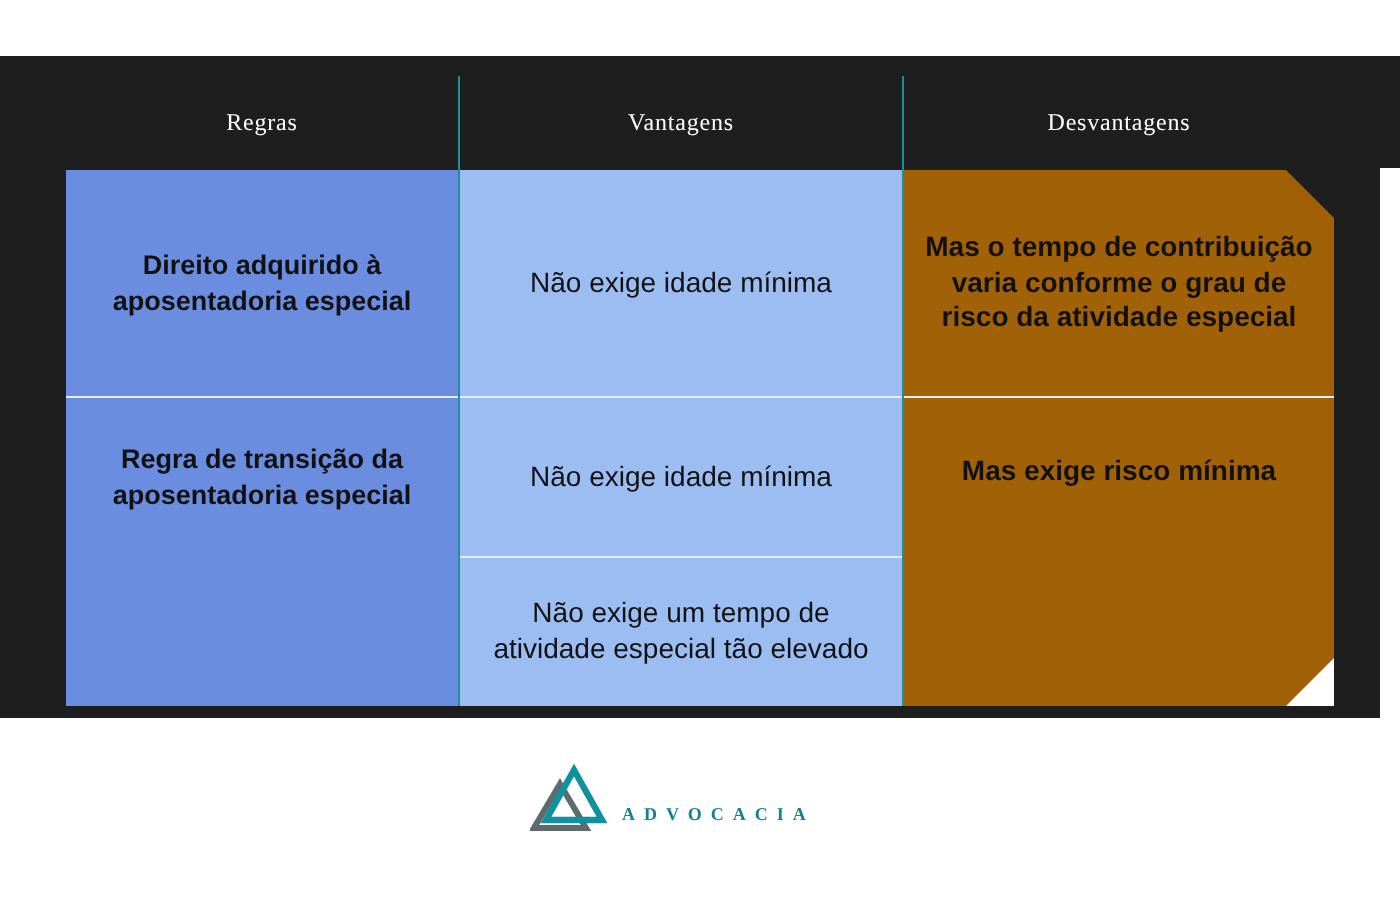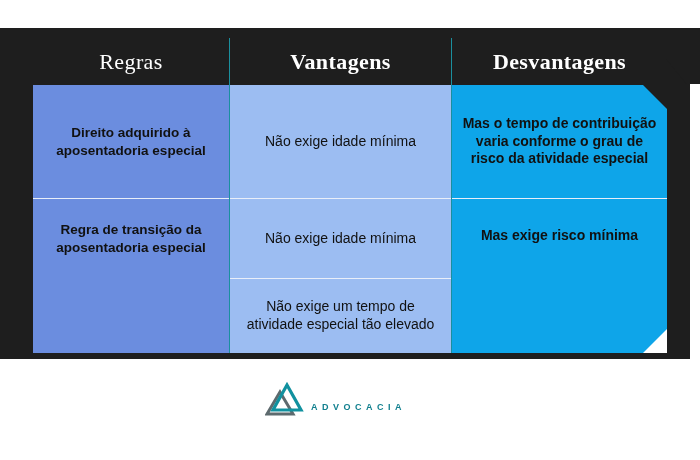--- a/index.html
+++ b/index.html
@@ -61,52 +61,51 @@
 
   
   .thead {
     display: flex;
     height: 47px;
     align-items: center;
   }
   .th {
     color: #ffffff;
     font-family: "Liberation Serif", "DejaVu Serif", serif;
-    font-size: 22px;
+    font-size: 12px;
     letter-spacing: 0.4px;
     text-align: center;
     height: 47px;
     line-height: 47px;
     box-sizing: border-box;
   }
   .col-1 { width: 196px; flex: 0 0 196px; }
   .col-2 { width: 222px; flex: 0 0 222px; }
   .col-3 { width: 216px; flex: 0 0 216px; }
 
   .th.col-2, .th.col-3 {
     border-left: 1.5px solid #1b8f9e;
-    font-weight: bold;
   }
 
   
   .tbody {
     position: relative;
     display: flex;
     height: 268px;
   }
   .tcol {
     display: flex;
     flex-direction: column;
     box-sizing: border-box;
   }
   .tcol.c1 { width: 196px; background: #6b8ddf; }
   .tcol.c2 { width: 222px; background: #9cbdf2; border-left: 1.5px solid #1b8f9e; justify-content: center; }
   .tcol.c3 {
     width: 216px;
-    background: #0ea5e9;
+    background: #a16207;
     border-left: 1.5px solid #1b8f9e;
   }
 
   .cell {
     display: flex;
     align-items: center;
     justify-content: center;
     text-align: center;
     padding: 4px 10px;
     box-sizing: border-box;
@@ -157,21 +156,21 @@
     flex: 0 0 44px;
   }
   .logo-mark svg { position: absolute; left: 0; top: 0; }
   .logo-word {
     color: #12808f;
     font-size: 9px;
     font-weight: bold;
     letter-spacing: 4.5px;
     margin-left: 2px;
     margin-bottom: 8px;
-    font-family: Liberation Sans, sans-serif;
+    font-family: Liberation Serif, serif;
   }
 </style>
 </head>
 <body>
 
 <div id="canvas">
 
   <div class="dark-panel"></div>
   <div class="dark-panel-notch"></div>
   <div class="dark-foot"></div>

